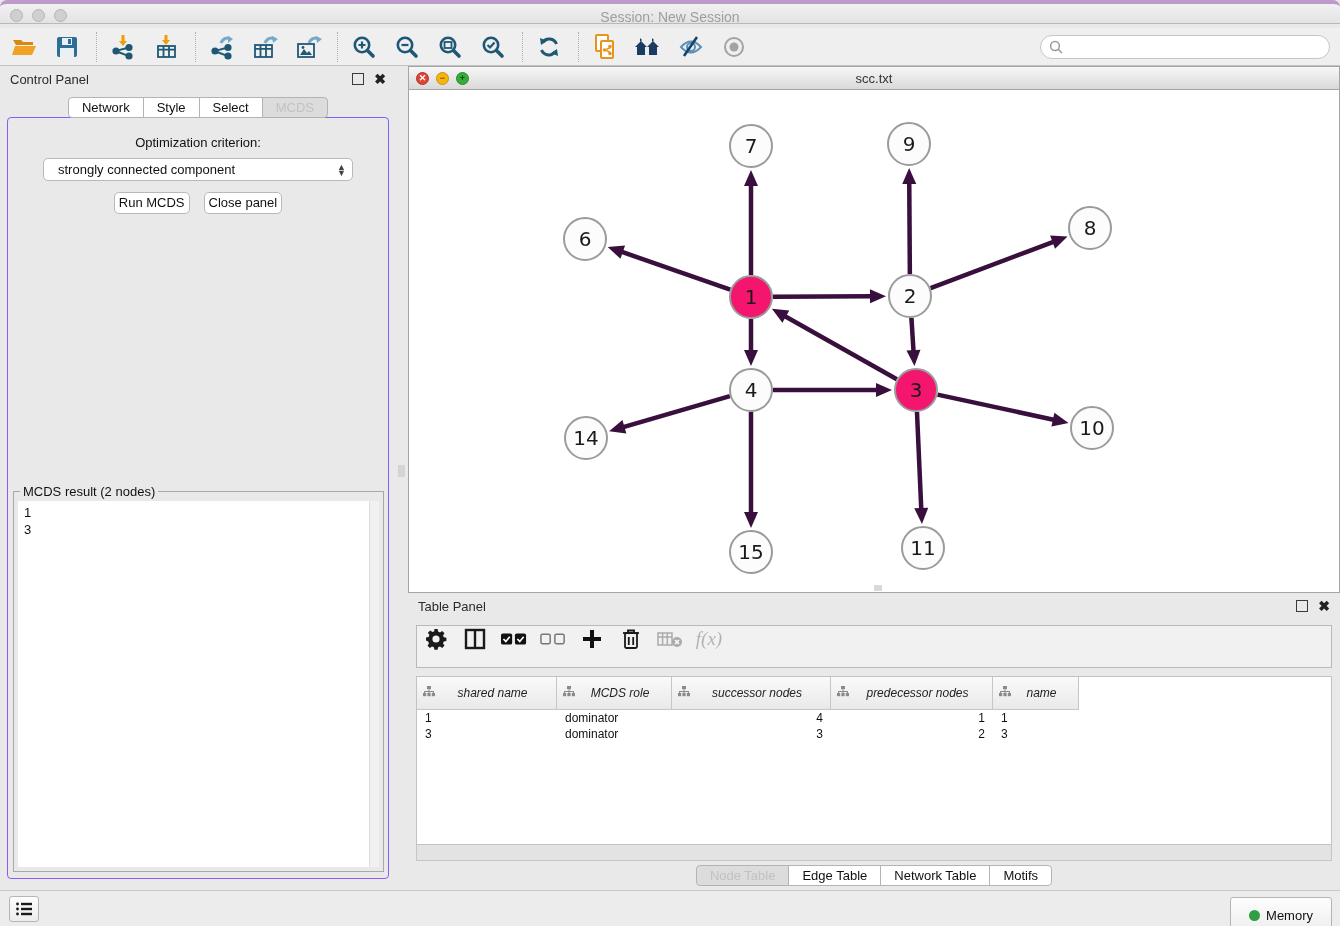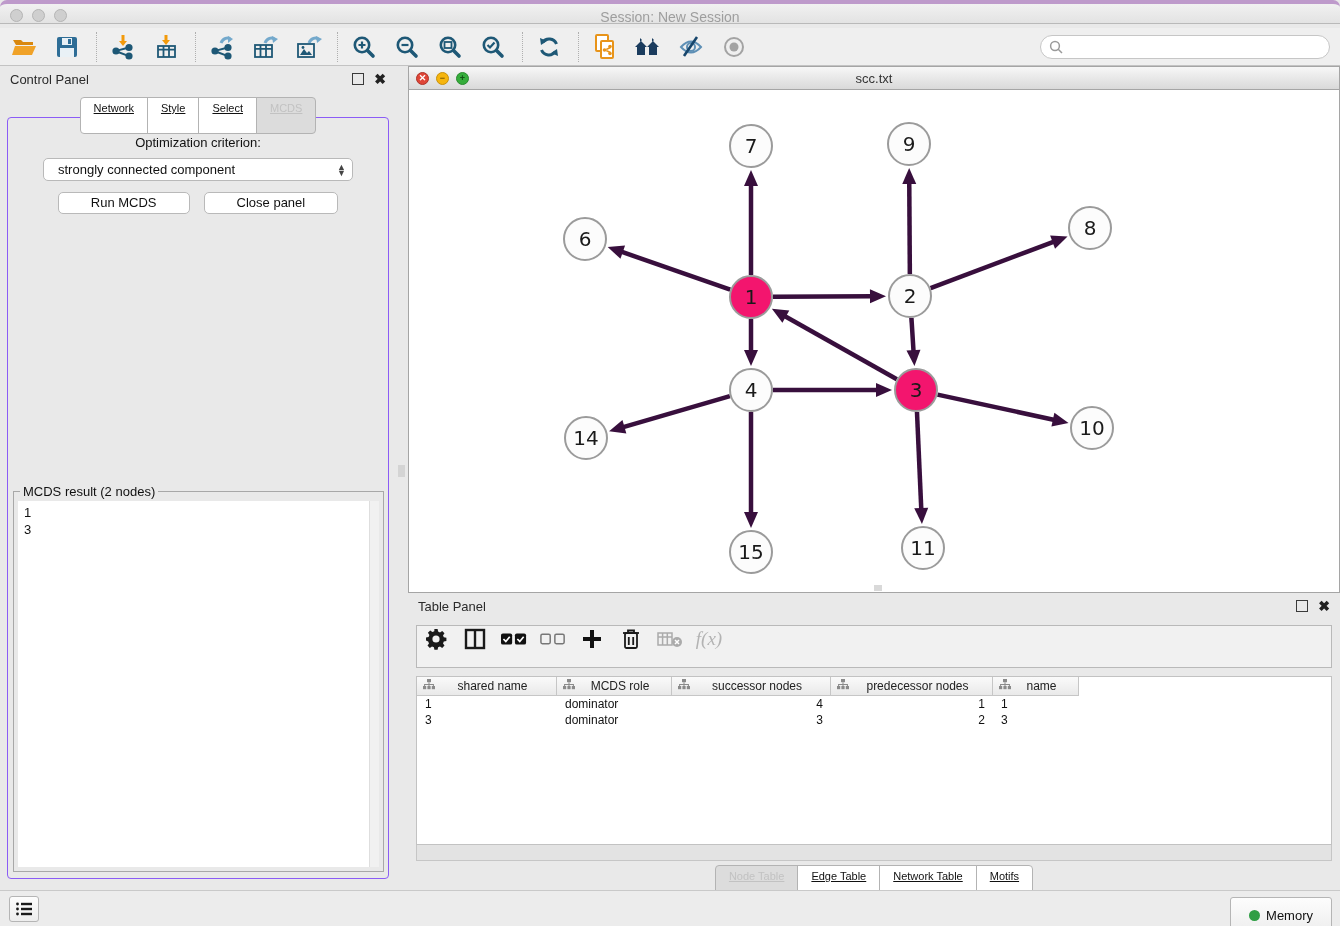--- a/index.html
+++ b/index.html
@@ -21,35 +21,35 @@
   .searchbox{position:absolute;right:10px;top:7px;width:290px;height:24px;background:#fff;
     border:1px solid #C6C6C6;border-radius:12px;display:flex;align-items:center;padding:0 8px;box-sizing:border-box;}
   .searchbox input{border:none;outline:none;flex:1;font-size:13px;background:transparent;margin-left:5px;}
   
   .control-panel{position:absolute;left:0;top:66px;width:396px;height:818px;}
   .panel-header{height:26px;display:flex;align-items:center;padding:0 10px;font-size:13px;color:#2B2B2B;}
   .panel-header .sp{flex:1;}
   .float-icon{width:10px;height:10px;border:1.6px solid #3A3A3A;margin-right:10px;}
   .close-icon{font-size:14px;font-weight:bold;color:#222;line-height:1;}
   .tabs-row{position:absolute;left:0;top:31px;width:100%;display:flex;justify-content:center;z-index:2;}
-  .tab{border:1px solid #B3B3B3;background:#fff;padding:2px 13px;font-size:11px;margin-left:-1px;
-    color:#111;height:37px;line-height:16px;box-sizing:border-box;cursor:default;text-decoration:underline;}
+  .tab{border:1px solid #B3B3B3;background:#fff;padding:2px 13px;font-size:13px;margin-left:-1px;
+    color:#111;height:21px;line-height:16px;box-sizing:border-box;cursor:default;}
   .tab:first-child{border-radius:4px 0 0 4px;margin-left:0;}
   .tab:last-child{border-radius:0 4px 4px 0;}
   .tab.selected{background:#DCDCDC;color:#C2C2C2;}
   .cp-body{position:absolute;left:7px;right:7px;top:51px;bottom:5px;border:1px solid #8b5cf6;
     border-radius:4px;background:#E9E9E9;}
   .crit-label{text-align:center;margin-top:17px;font-size:13px;color:#111;}
   .dropdown{margin:8px auto 0 auto;width:310px;height:23px;background:#fff;border:1px solid #B9B9B9;
     border-radius:5px;display:flex;align-items:center;padding:0 6px 0 14px;box-sizing:border-box;font-size:13px;color:#111;}
   .dropdown .lbl{flex:1;}
   .stepper{display:flex;flex-direction:column;align-items:center;line-height:6px;font-size:9px;color:#444;}
   .btn-row{display:flex;justify-content:center;gap:14px;margin-top:11px;}
   .pbtn{background:#fff;border:1px solid #B9B9B9;border-radius:5px;font-size:13px;color:#111;
-    padding:2px 32px;height:22px;line-height:16px;box-sizing:border-box;}
+    padding:2px 4px;height:22px;line-height:16px;box-sizing:border-box;}
   .result-group{position:absolute;left:5px;right:4px;top:373px;bottom:6px;border:1px solid #A8A8A8;}
   .result-legend{position:absolute;top:-8px;left:6px;background:#E9E9E9;padding:0 3px;font-size:13px;color:#111;text-align:center;}
   .result-white{position:absolute;left:4px;right:4px;top:9px;bottom:4px;background:#fff;overflow:hidden;}
   .result-line{font-size:13px;line-height:17px;padding-left:6px;color:#111;}
   .result-line:first-child{padding-top:3px;}
   .result-scroll{position:absolute;right:0;top:0;bottom:0;width:9px;background:#F1F1F1;border-left:1px solid #DEDEDE;}
   
   .net-frame{position:absolute;left:408px;top:66px;width:932px;height:527px;}
   .nf-titlebar{position:absolute;left:0;top:0;right:0;height:24px;background:linear-gradient(#F7F7F7,#D9D9D9);
     border:1px solid #A5A5A5;box-sizing:border-box;display:flex;align-items:center;}
@@ -64,21 +64,21 @@
   .canvas-handle{position:absolute;left:50%;bottom:1px;width:8px;height:6px;background:#D9D9D9;}
   .vsplit-handle{position:absolute;left:398px;top:465px;width:7px;height:12px;background:#D4D4D4;}
   
   .table-panel{position:absolute;left:408px;top:593px;width:932px;height:295px;}
   .tp-toolbar{position:absolute;left:8px;right:8px;top:32px;height:43px;border:1px solid #B9B9B9;
     background:#F1F1F1;display:flex;align-items:flex-start;padding-left:6px;box-sizing:border-box;}
   .tpi{display:inline-flex;align-items:center;justify-content:center;width:26px;height:26px;margin-right:13px;}
   .fx{font-family:"Liberation Serif",serif;font-style:italic;font-size:19px;color:#B3B3B3;}
   .tp-table{position:absolute;left:8px;right:8px;top:83px;height:169px;background:#fff;
     border:1px solid #C2C2C2;box-sizing:border-box;overflow:hidden;}
-  .th-row{display:flex;height:19px;}
+  .th-row{display:flex;height:33px;font-style:italic;}
   .th-cell{display:flex;align-items:center;background:linear-gradient(#FAFAFA,#E9E9E9);
     border-right:1px solid #C6C6C6;border-bottom:1px solid #C6C6C6;box-sizing:border-box;
     font-size:12px;color:#222;padding-left:6px;}
   .th-cell .th-lbl{flex:1;text-align:center;padding-right:6px;}
   .tr-row{display:flex;height:16px;}
   .td-cell{font-size:12px;color:#111;box-sizing:border-box;padding:1px 8px 0 8px;white-space:nowrap;overflow:hidden;}
   .tp-hscroll{position:absolute;left:8px;right:8px;top:252px;height:16px;background:#E3E3E3;
     border:1px solid #C6C6C6;border-top:none;box-sizing:border-box;}
   .tp-tabs{position:absolute;left:0;width:100%;top:272px;display:flex;justify-content:center;}
   

